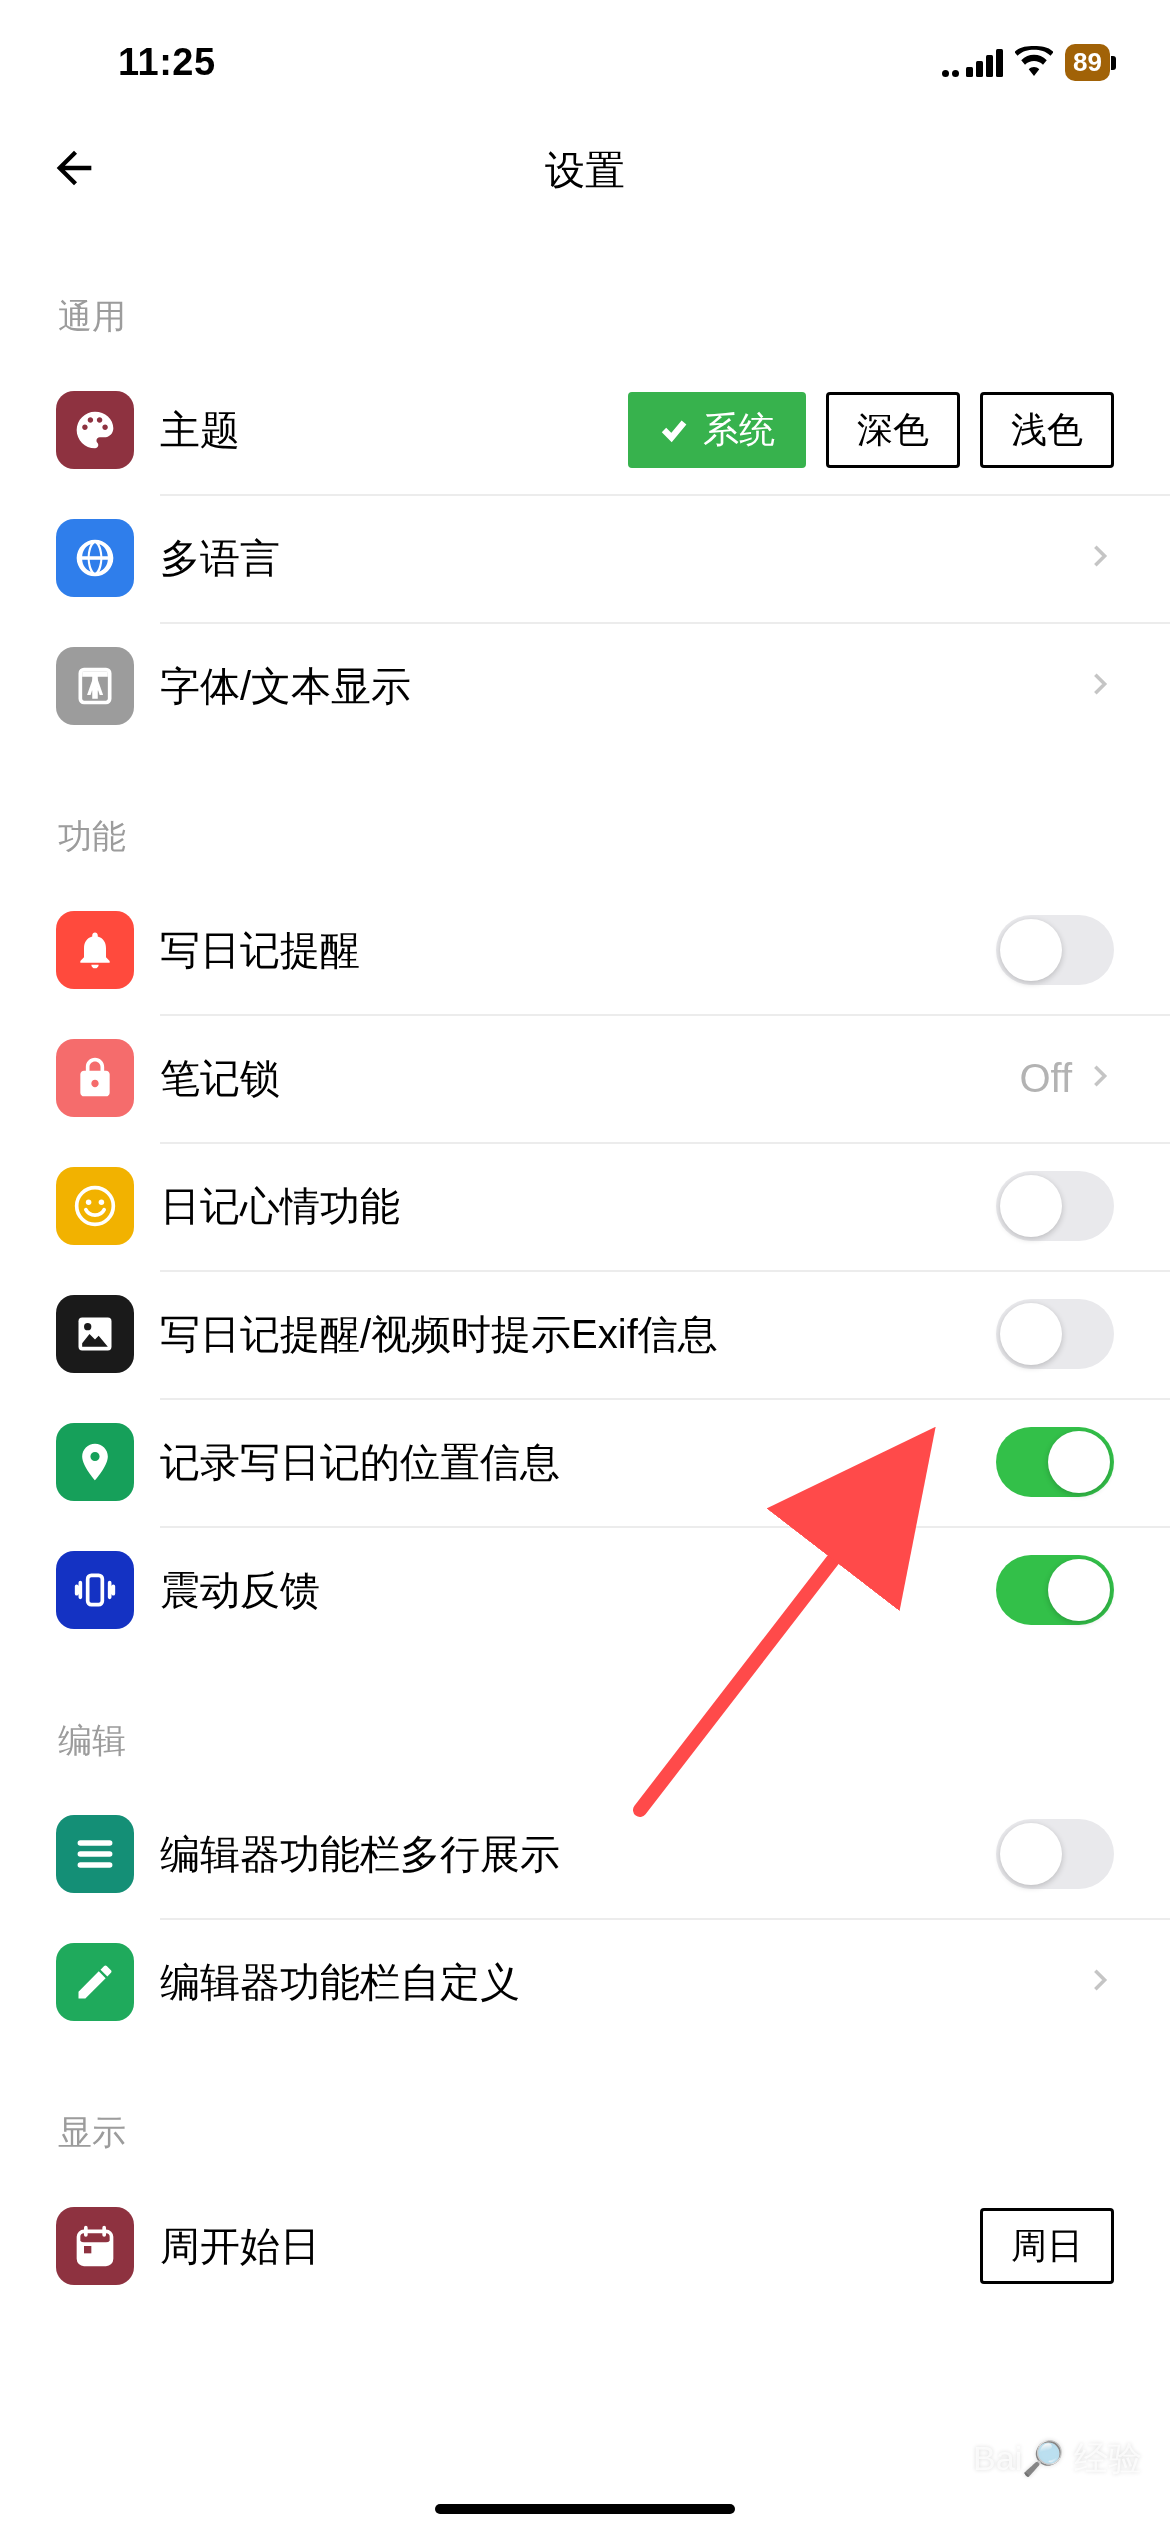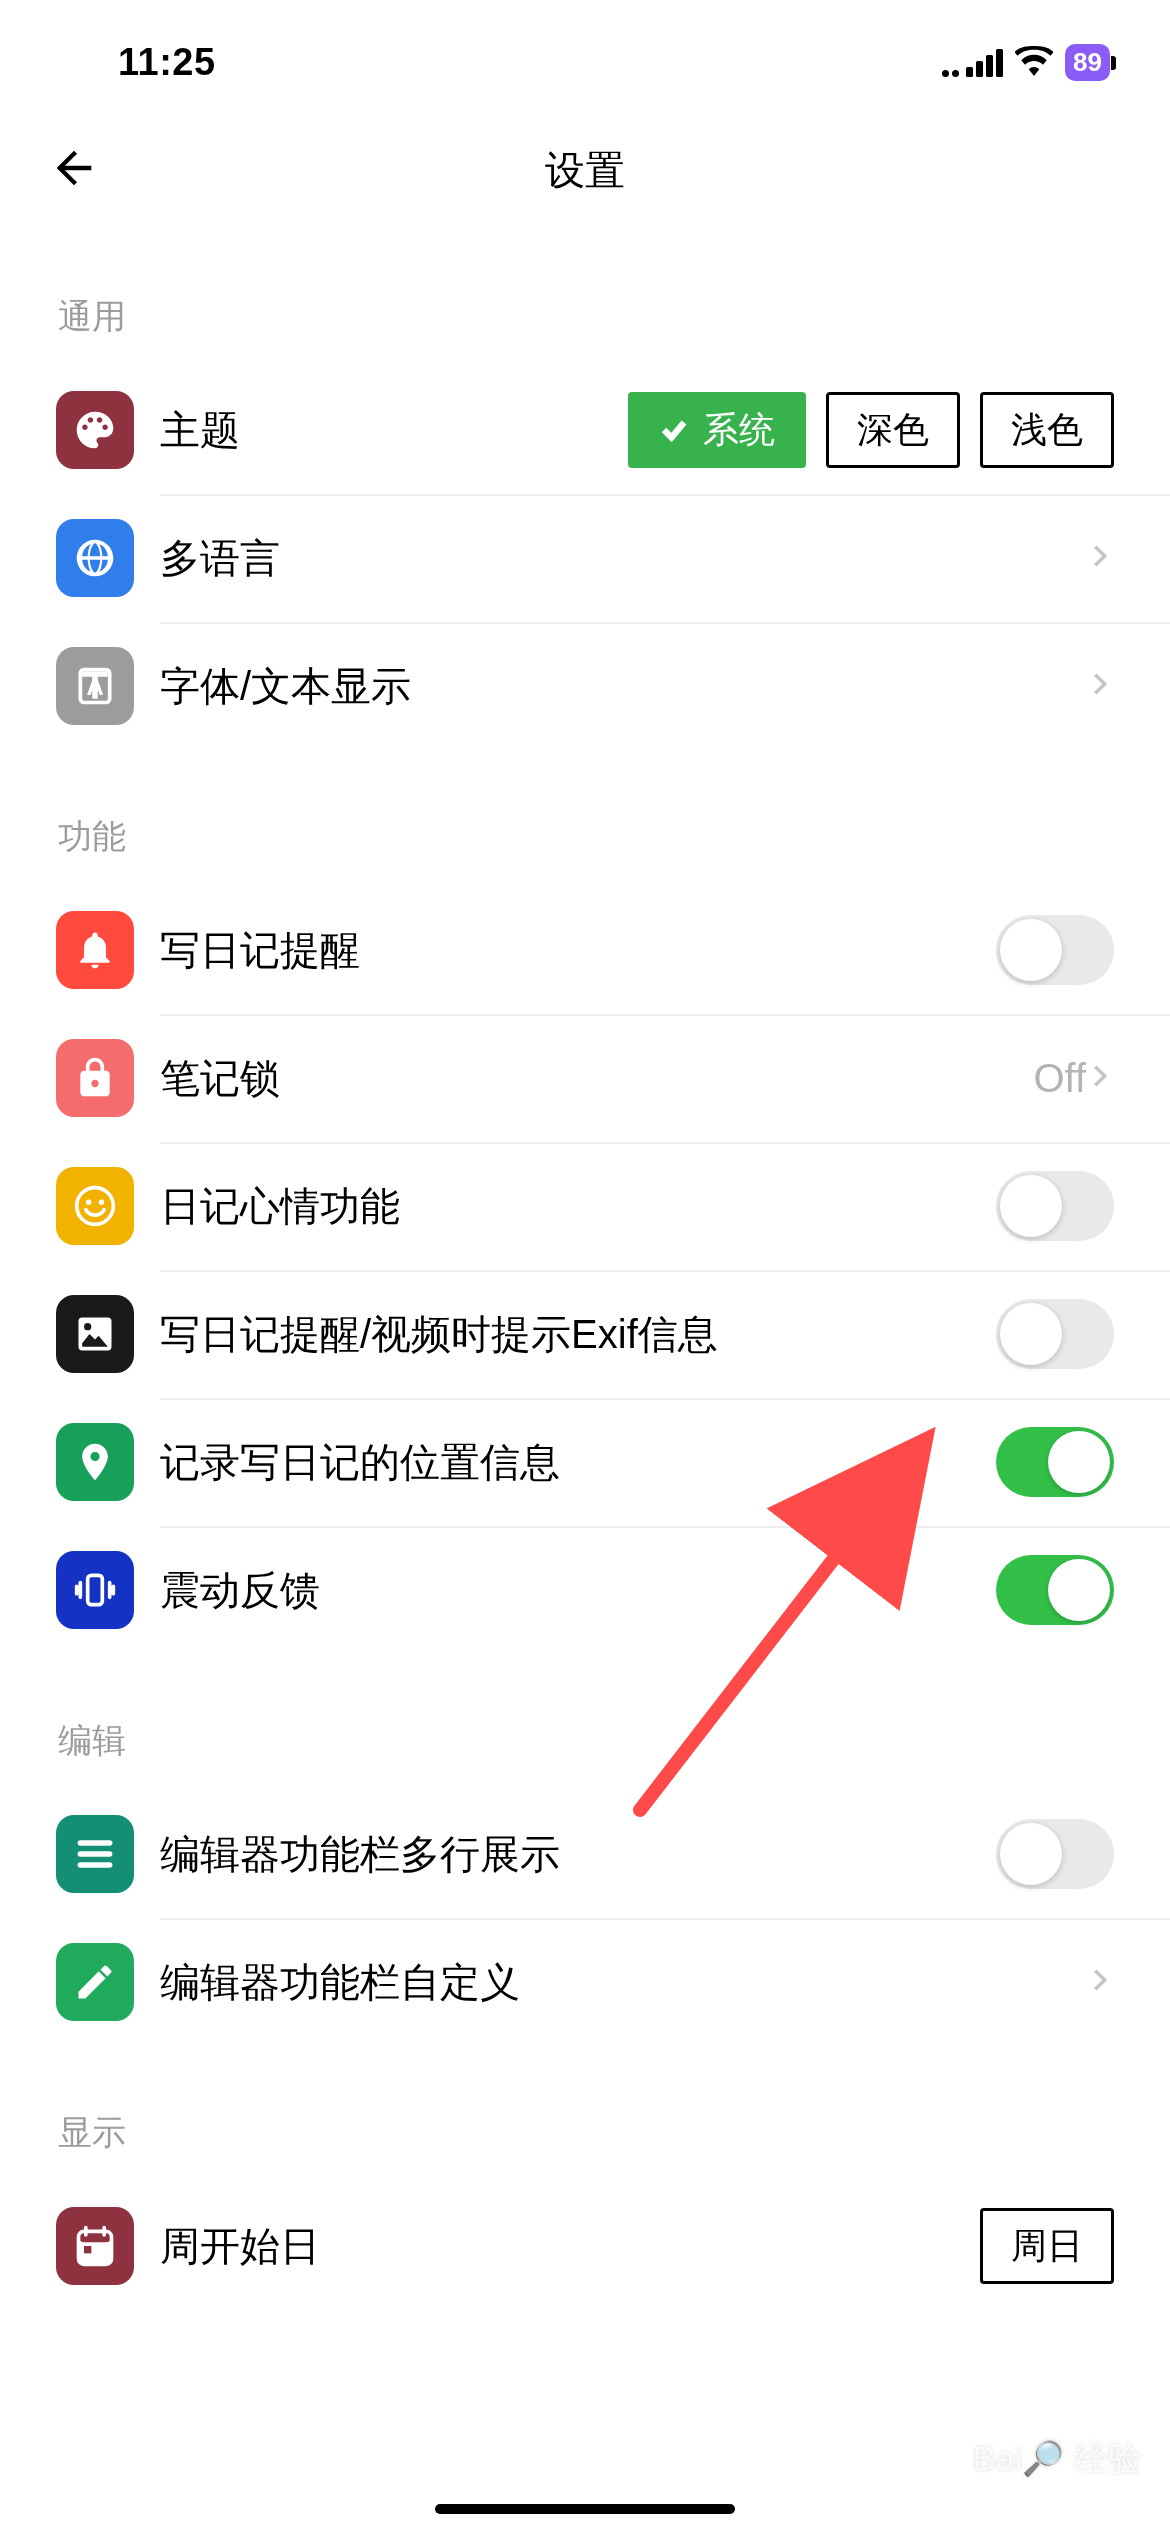--- a/index.html
+++ b/index.html
@@ -26,21 +26,21 @@
 .signal-bars span { width: 7px; background: #000; border-radius: 1.5px; }
 .signal-bars span:nth-child(1) { height: 10px; }
 .signal-bars span:nth-child(2) { height: 16px; }
 .signal-bars span:nth-child(3) { height: 22px; }
 .signal-bars span:nth-child(4) { height: 28px; }
 .signal-dots { display: flex; gap: 3px; margin-right:2px; }
 .signal-dots span { width: 7px; height: 7px; background: #000; border-radius: 50%; }
 .wifi-icon svg { width: 38px; height: 30px; }
 .battery {
   display: flex; align-items: center;
-  background: #8b5cf6; color: #fff;
+  background: #a16207; color: #fff;
   border-radius: 10px; padding: 3px 8px;
   font-size: 26px; font-weight: 700;
   position: relative;
 }
 .battery::after {
   content: ""; position: absolute; right: -6px; top: 50%;
   transform: translateY(-50%); width: 5px; height: 14px;
   background: #000; border-radius: 0 3px 3px 0;
 }
 
@@ -71,21 +71,21 @@
   position: absolute; left: 104px; right: -56px; top: 0;
   height: 2px; background: #ececec;
 }
 .icon-box {
   width: 78px; height: 78px; border-radius: 18px;
   display: flex; align-items: center; justify-content: center;
   flex-shrink: 0;
 }
 .icon-box svg { width: 44px; height: 44px; fill: #fff; }
 .row-label { font-size: 40px; margin-left: 26px; flex: 1; color: #000; }
-.row-value { font-size: 40px; color: #b3b3b3; }
+.row-value { font-size: 40px; color: #b3b3b3; margin-right: 14px; }
 .chevron svg { width: 28px; height: 28px; stroke: #c5c5c5; fill: none; stroke-width: 3; }
 
 
 .seg-group { display: flex; gap: 20px; }
 .seg-btn {
   height: 76px; min-width: 126px; padding: 0 28px;
   border: 3px solid #000; border-radius: 4px;
   display: flex; align-items: center; justify-content: center;
   font-size: 36px; background: #fff; gap: 14px;
 }

